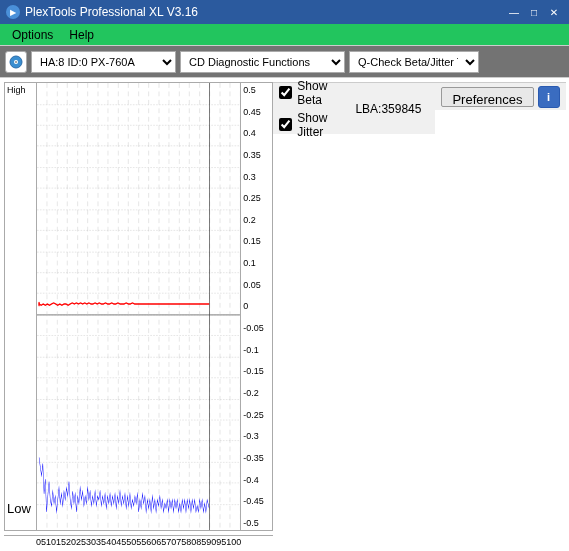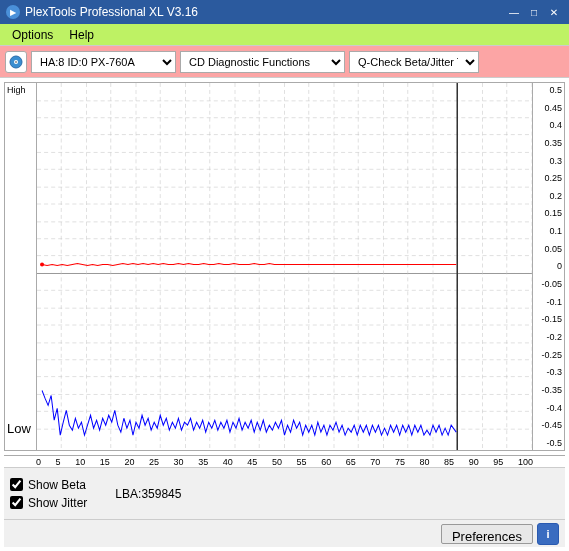--- a/index.html
+++ b/index.html
@@ -15,32 +15,32 @@
       padding: 4px 6px;
       height: 24px;
     }
     .title-bar-left { display: flex; align-items: center; gap: 5px; font-size: 12px; }
     .title-bar-icon { width: 14px; height: 14px; background: #4a90d9; border-radius: 50%; display: flex; align-items: center; justify-content: center; font-size: 8px; color: white; }
     .title-bar-controls { display: flex; gap: 2px; }
     .title-btn { width: 18px; height: 16px; background: transparent; border: none; color: white; cursor: pointer; font-size: 10px; display: flex; align-items: center; justify-content: center; }
 
     
     .menu-bar {
-      background: #bef264;
+      background: #22c55e;
       border-bottom: 1px solid #ccc;
       display: flex;
       padding: 2px 4px;
       height: 22px;
       align-items: center;
     }
     .menu-item { padding: 2px 8px; cursor: pointer; font-size: 12px; }
 
     
     .toolbar {
-      background: #fca5a5;
+      background: #737373;
       border-bottom: 1px solid #ccc;
       display: flex;
       align-items: center;
       padding: 3px 5px;
       gap: 4px;
       height: 32px;
     }
     .toolbar-icon-btn {
       width: 22px; height: 22px;
       border: 1px solid #aaa;
@@ -60,21 +60,21 @@
     }
     .drive-select { width: 145px; }
     .function-select { width: 165px; }
     .test-select { width: 130px; }
 
     
     .main-content {
       background: white;
       padding: 4px;
       display: flex;
-      flex-direction: column;
+      flex-direction: row;
       height: calc(551px - 24px - 22px - 32px);
     }
 
     
     .chart-container {
       display: flex;
       flex: 1;
       position: relative;
       border: 1px solid #aaa;
       background: white;
@@ -93,21 +93,20 @@
     }
 
     .y-axis-right {
       width: 32px;
       display: flex;
       flex-direction: column;
       justify-content: space-between;
       padding: 2px 2px;
       font-size: 9px;
       color: #000;
-      text-align: right;
       border-left: 1px solid #aaa;
     }
 
     .chart-inner {
       flex: 1;
       position: relative;
       overflow: hidden;
     }
 
     .chart-svg {

